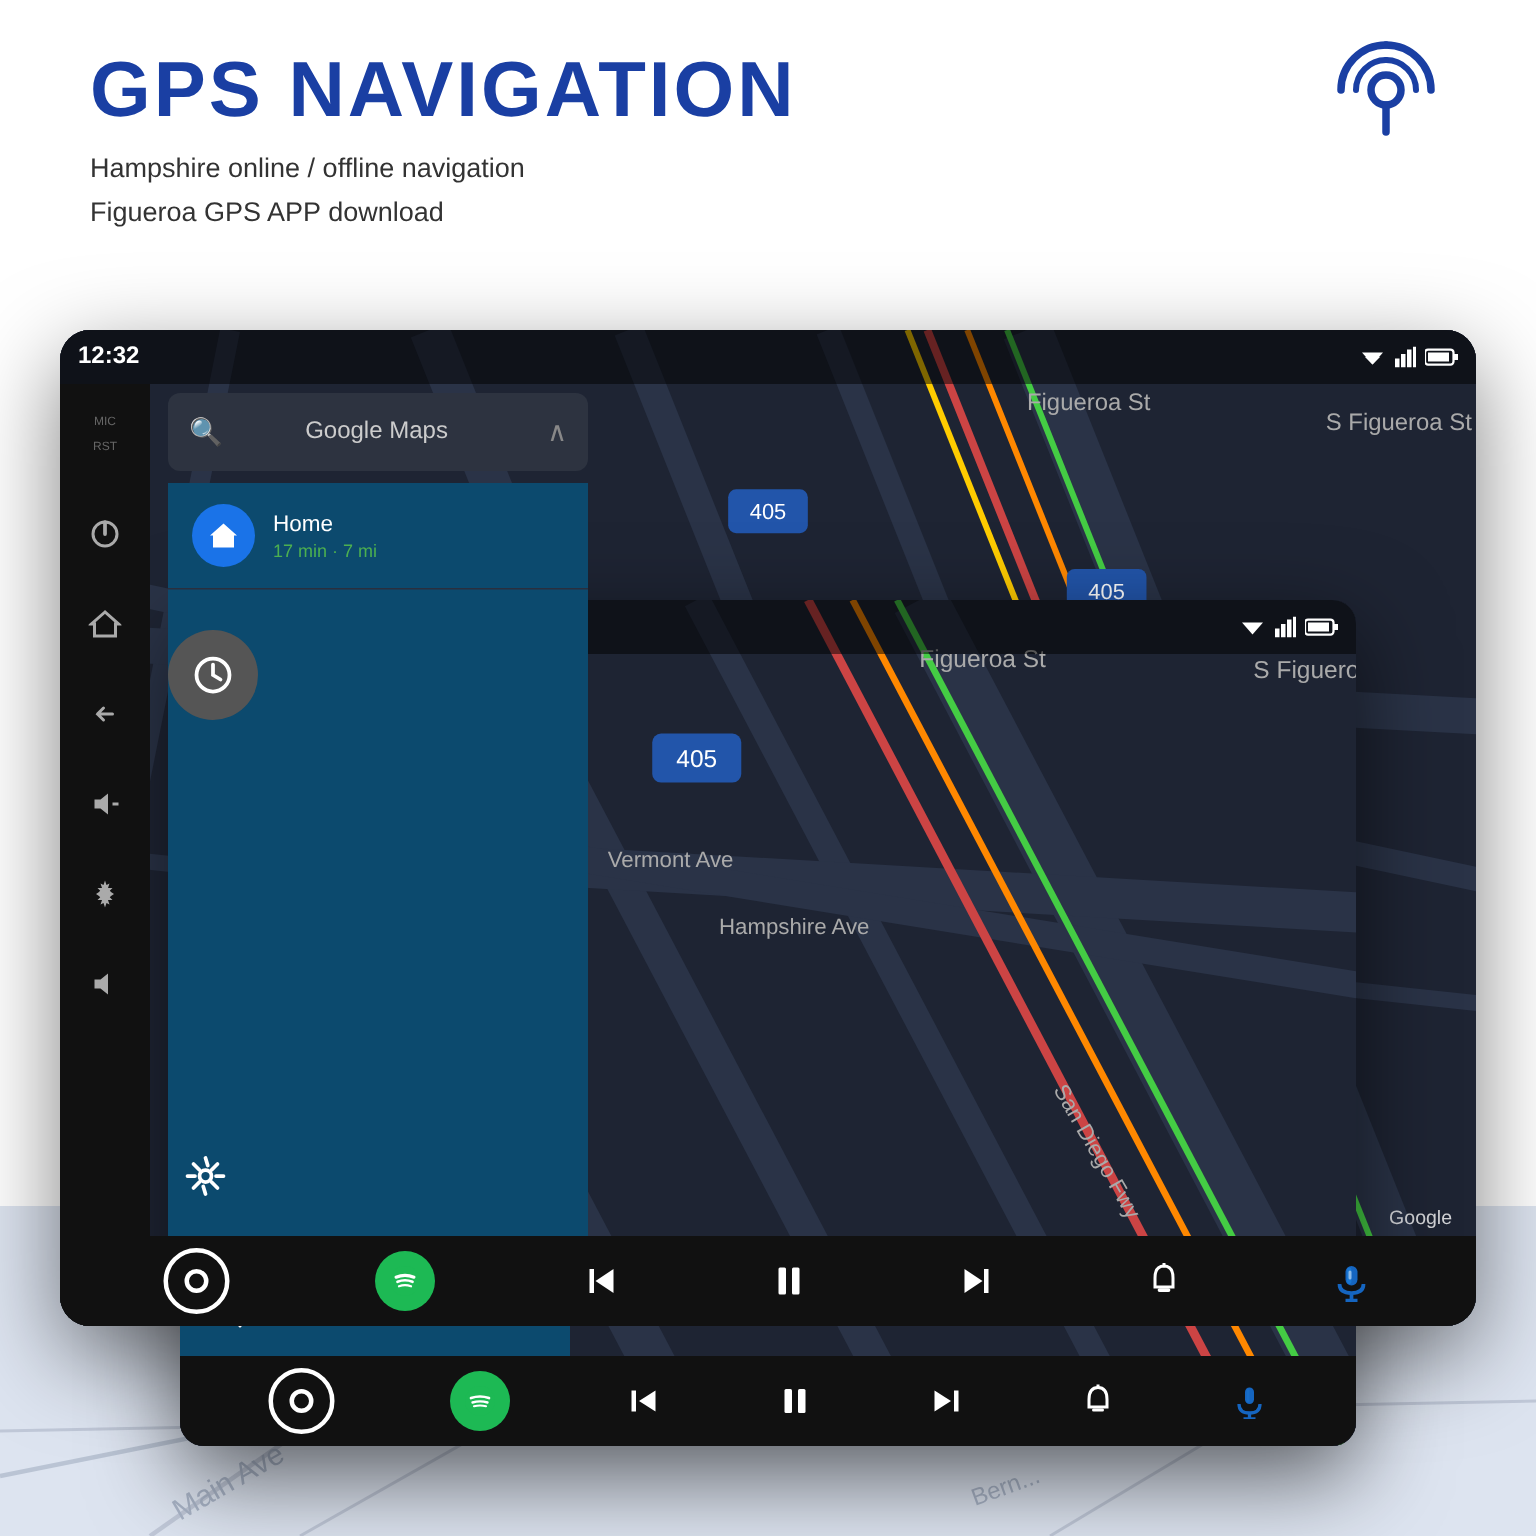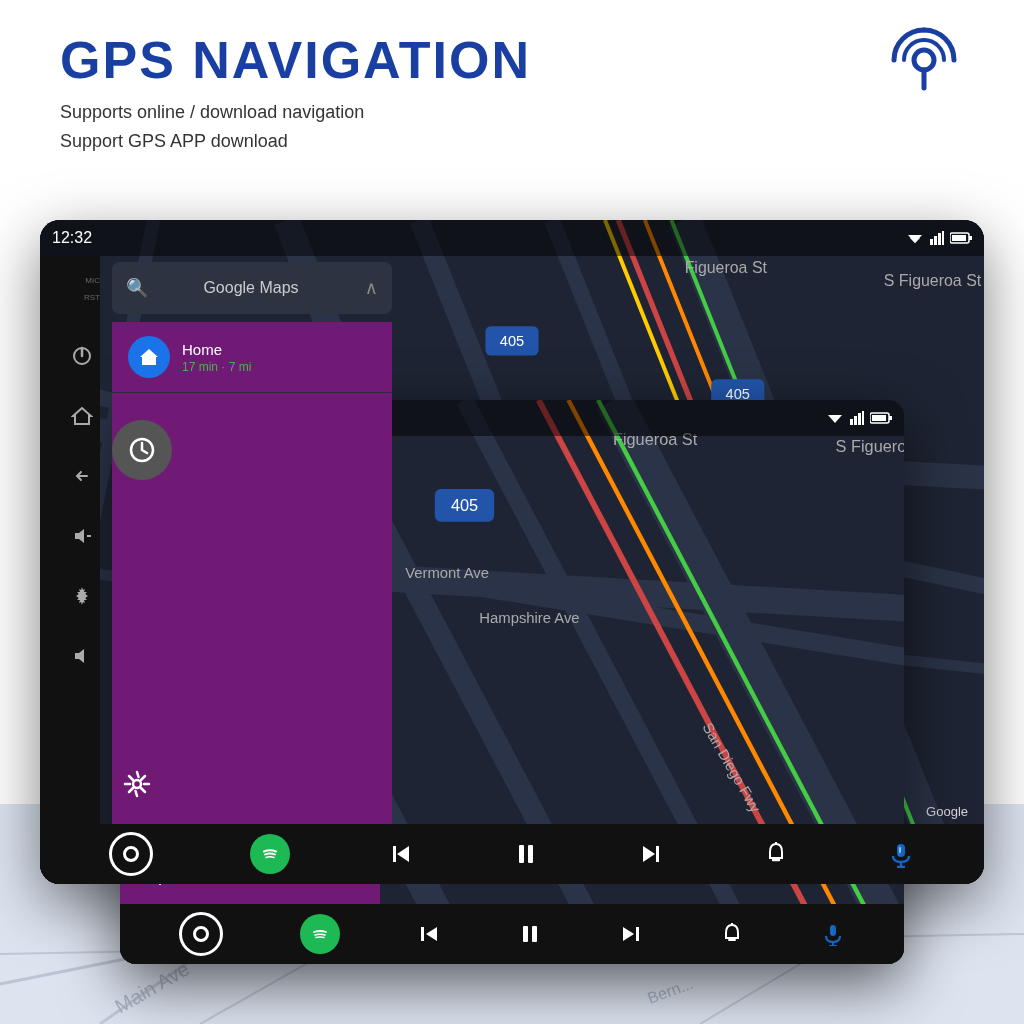--- a/index.html
+++ b/index.html
@@ -116,21 +116,21 @@
       background: rgba(0,0,0,0.5);
       display: flex;
       align-items: center;
       padding: 0 12px;
       z-index: 20;
     }
 
     .status-time {
       color: white;
       font-size: 16px;
-      font-weight: normal;
+      font-weight: bold;
     }
 
     .status-icons {
       margin-left: auto;
       display: flex;
       gap: 6px;
       align-items: center;
     }
 
     
@@ -166,21 +166,21 @@
       font-size: 18px;
     }
 
     
     .nav-panel {
       position: absolute;
       top: 102px;
       left: 0;
       width: 280px;
       bottom: 56px;
-      background: #701a75;
+      background: #0c4a6e;
       z-index: 15;
     }
 
     
     .dest-item {
       display: flex;
       align-items: center;
       padding: 14px 16px;
       border-bottom: 1px solid #2a2f3e;
     }
@@ -224,21 +224,21 @@
     
     .side-icons {
       position: absolute;
       left: 0;
       top: 36px;
       bottom: 0;
       width: 60px;
       background: #111;
       display: flex;
       flex-direction: column;
-      align-items: flex-end;
+      align-items: center;
       padding-top: 20px;
       gap: 24px;
       z-index: 25;
     }
 
     .side-icon {
       width: 36px;
       height: 36px;
       border-radius: 50%;
       display: flex;
@@ -315,22 +315,22 @@
       opacity: 0.8;
       z-index: 10;
     }
   </style>
 </head>
 <body>
 
 <div class="header">
   <h1 class="gps-title">GPS NAVIGATION</h1>
   <p class="gps-subtitle">
-    <span>Supports online / download navigation</span><br>
-    <span>Support GPS APP download</span>
+    <span>Hampshire online / offline navigation</span><br>
+    <span>Figueroa GPS APP download</span>
   </p>
 </div>
 
 <div class="gps-icon">
   <svg viewBox="0 0 80 80" width="80" height="80">
     <circle cx="40" cy="40" r="10" fill="none" stroke="#1a3fa3" stroke-width="5"></circle>
     <path d="M40 10 A30 30 0 0 1 70 40" fill="none" stroke="#1a3fa3" stroke-width="5" stroke-linecap="round"></path>
     <path d="M40 10 A30 30 0 0 0 10 40" fill="none" stroke="#1a3fa3" stroke-width="5" stroke-linecap="round"></path>
     <path d="M40 20 A20 20 0 0 1 60 40" fill="none" stroke="#1a3fa3" stroke-width="4" stroke-linecap="round"></path>
     <path d="M40 20 A20 20 0 0 0 20 40" fill="none" stroke="#1a3fa3" stroke-width="4" stroke-linecap="round"></path>

